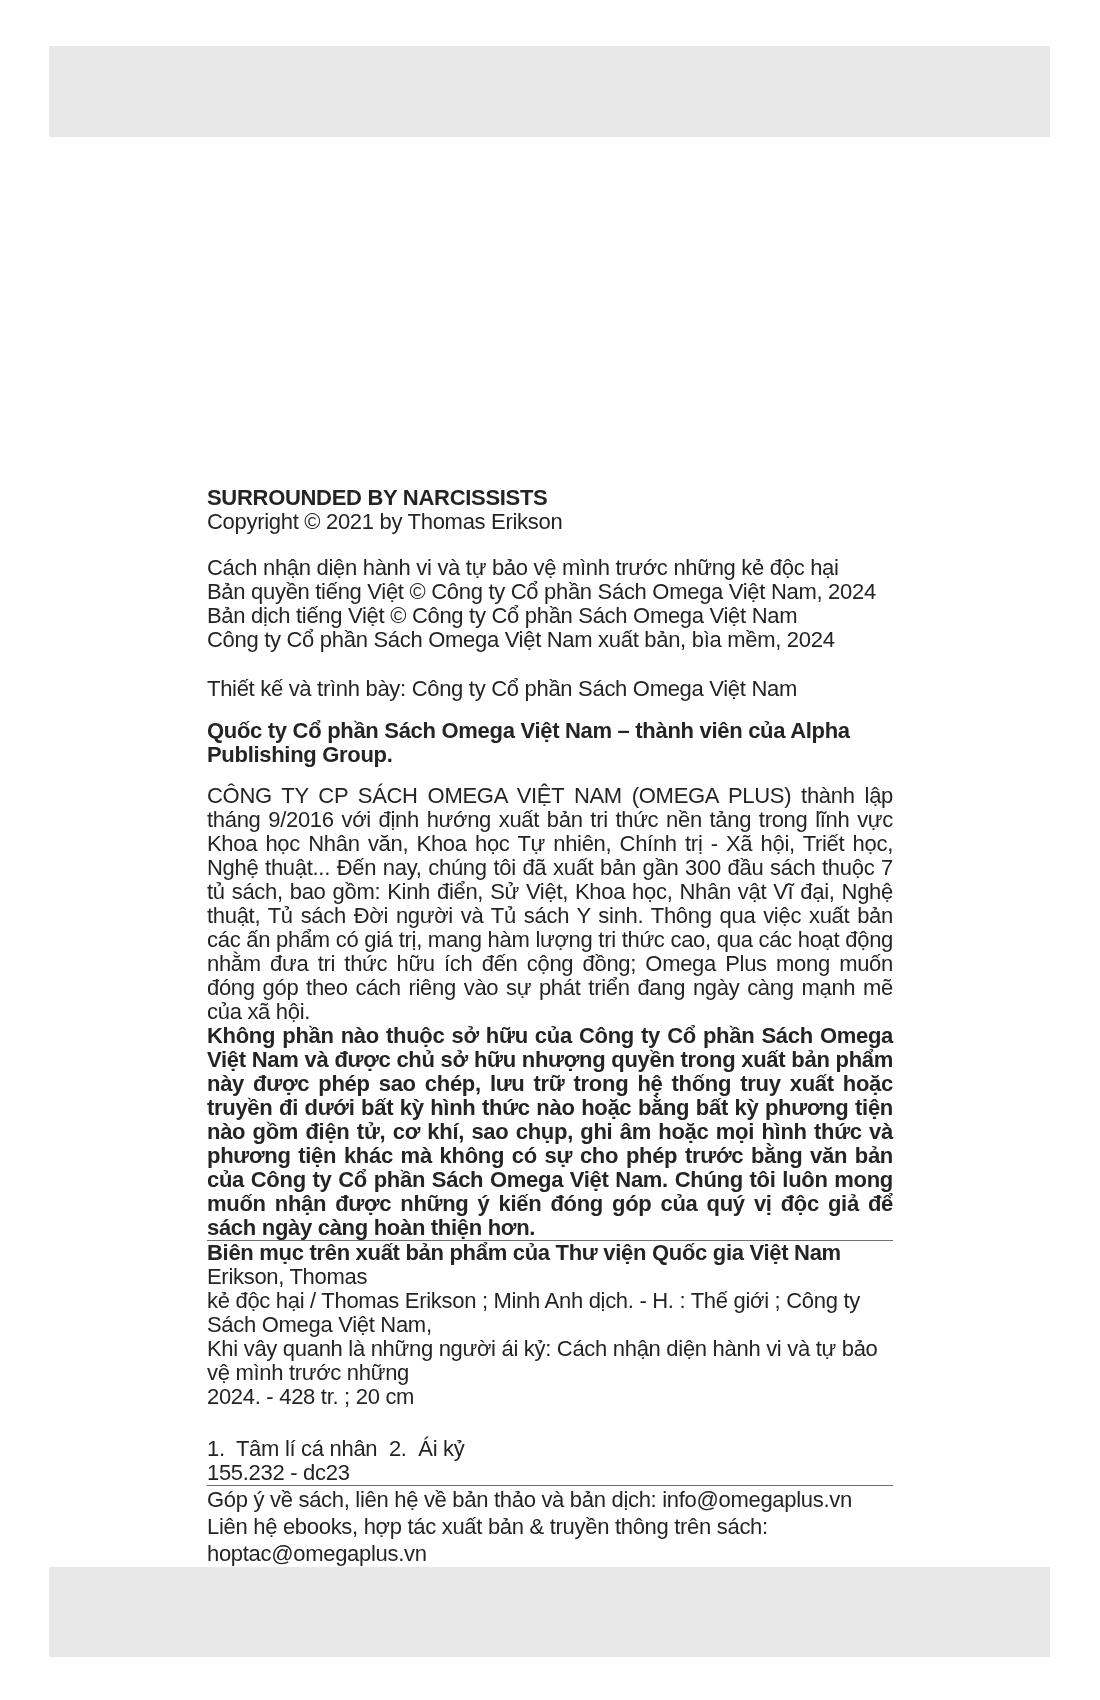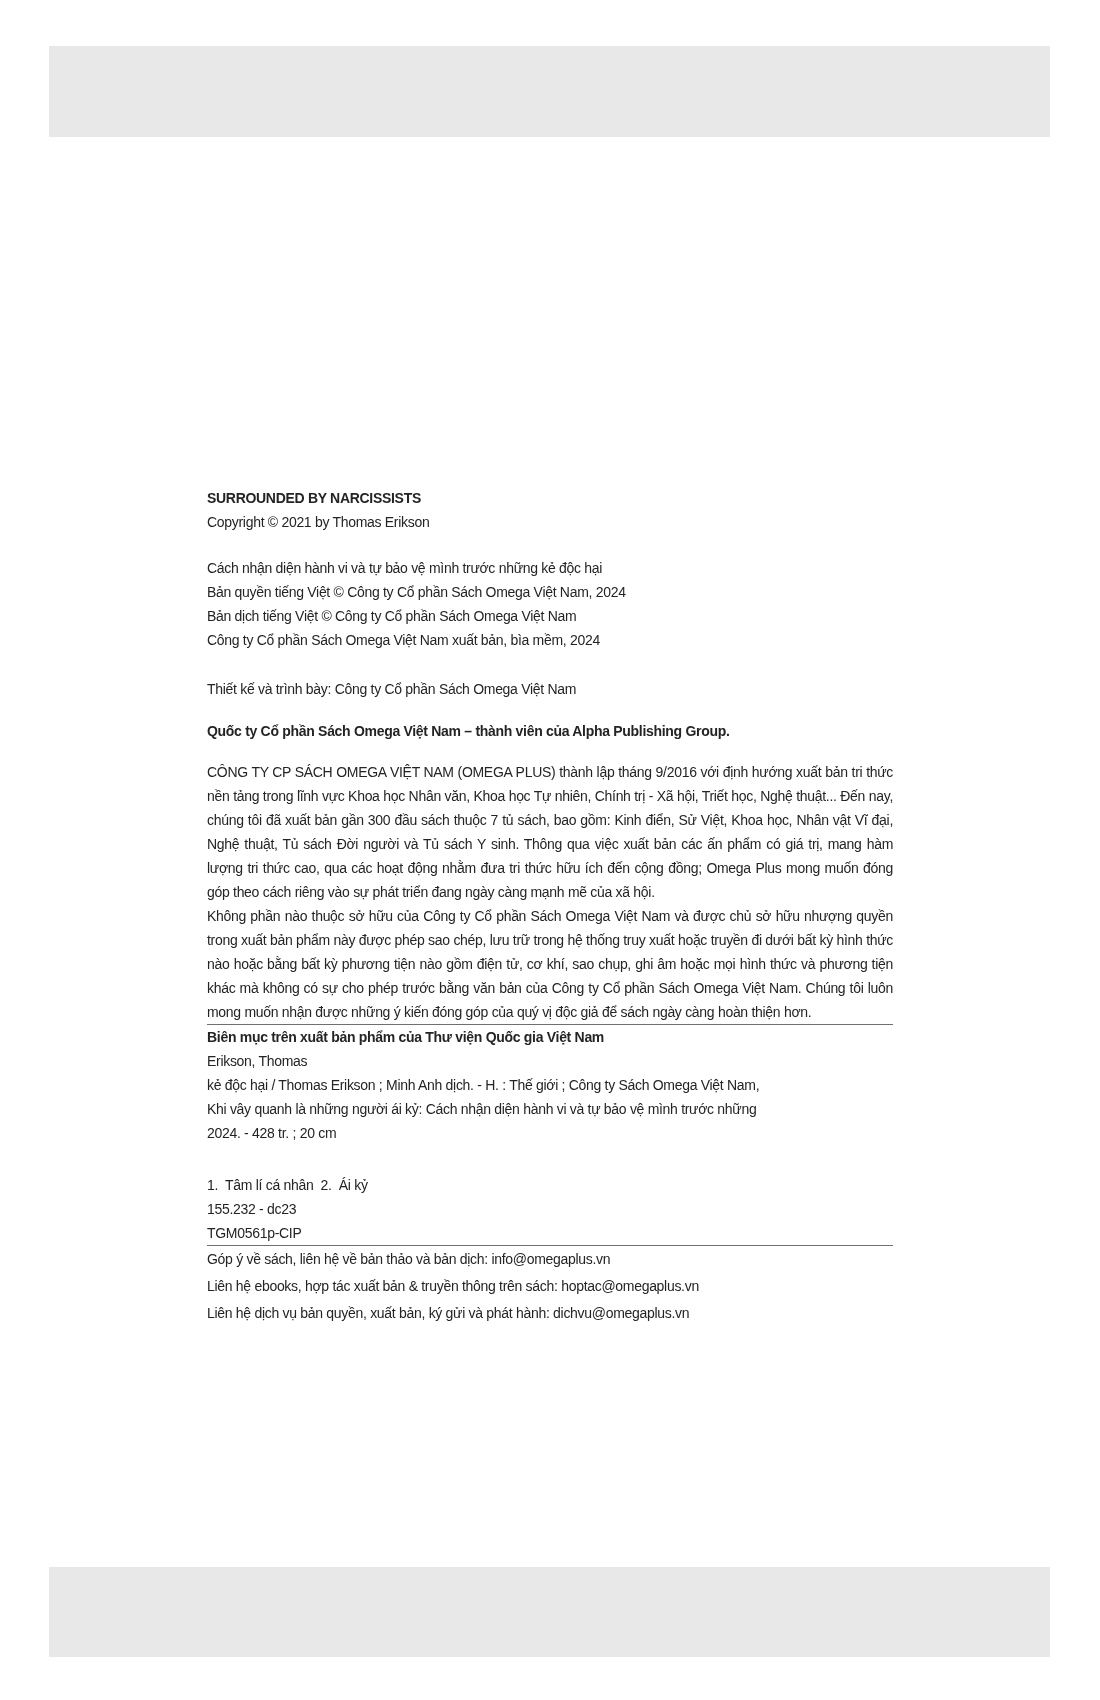--- a/index.html
+++ b/index.html
@@ -20,36 +20,36 @@
     background: #e8e8e8;
   }
   .placeholder.top    { top: 46px;   height: 91px; }
   .placeholder.bottom { top: 1567px; height: 90px; }
 
   .content {
     position: absolute;
     left: 207px;
     top: 486px;
     width: 686px;
-    font-size: 14px;
+    font-size: 22px;
     letter-spacing: -0.3px;
     line-height: 24px;
   }
   .content p { margin: 0; }
   .b { font-weight: bold; }
 
   .sec-original   { margin-bottom: 22px; }
   .sec-viet       { margin-bottom: 25px; }
   .sec-design     { margin-bottom: 18px; }
   .sec-membership { margin-bottom: 17px; }
   .para {
     text-align: justify;
     margin-bottom: 18px;
   }
-  .para.last { margin-bottom: 0; }
+  .para.last { margin-bottom: 0; font-weight: bold; }
 
   hr.rule {
     border: none;
     border-top: 1px solid #6f6f6f;
     width: 100%;
     margin: 0;
   }
   .rule-1 { margin: 9px 0 36px 0; }
   .rule-2 { margin: 25px 0 35px 0; }
 
@@ -96,21 +96,20 @@
     <section>
       <p class="b">Biên mục trên xuất bản phẩm của Thư viện Quốc gia Việt Nam</p>
       <p>Erikson, Thomas</p>
       <p>kẻ độc hại / Thomas Erikson ; Minh Anh dịch. - H. : Thế giới ; Công ty Sách Omega Việt Nam,</p>
       <p>Khi vây quanh là những người ái kỷ: Cách nhận diện hành vi và tự bảo vệ mình trước những</p>
       <p>2024. - 428 tr. ; 20 cm</p>
 
       <div class="cip-subjects">
         <p class="pre">1.  Tâm lí cá nhân  2.  Ái kỷ</p>
         <p>155.232 - dc23</p>
-        <p>TGM0561p-CIP</p>
       </div>
     </section>
 
     <hr class="rule rule-2">
 
     <section class="contact">
       <p>Góp ý về sách, liên hệ về bản thảo và bản dịch: info@omegaplus.vn</p>
       <p>Liên hệ ebooks, hợp tác xuất bản &amp; truyền thông trên sách: hoptac@omegaplus.vn</p>
       <p>Liên hệ dịch vụ bản quyền, xuất bản, ký gửi và phát hành: dichvu@omegaplus.vn</p>
     </section>

